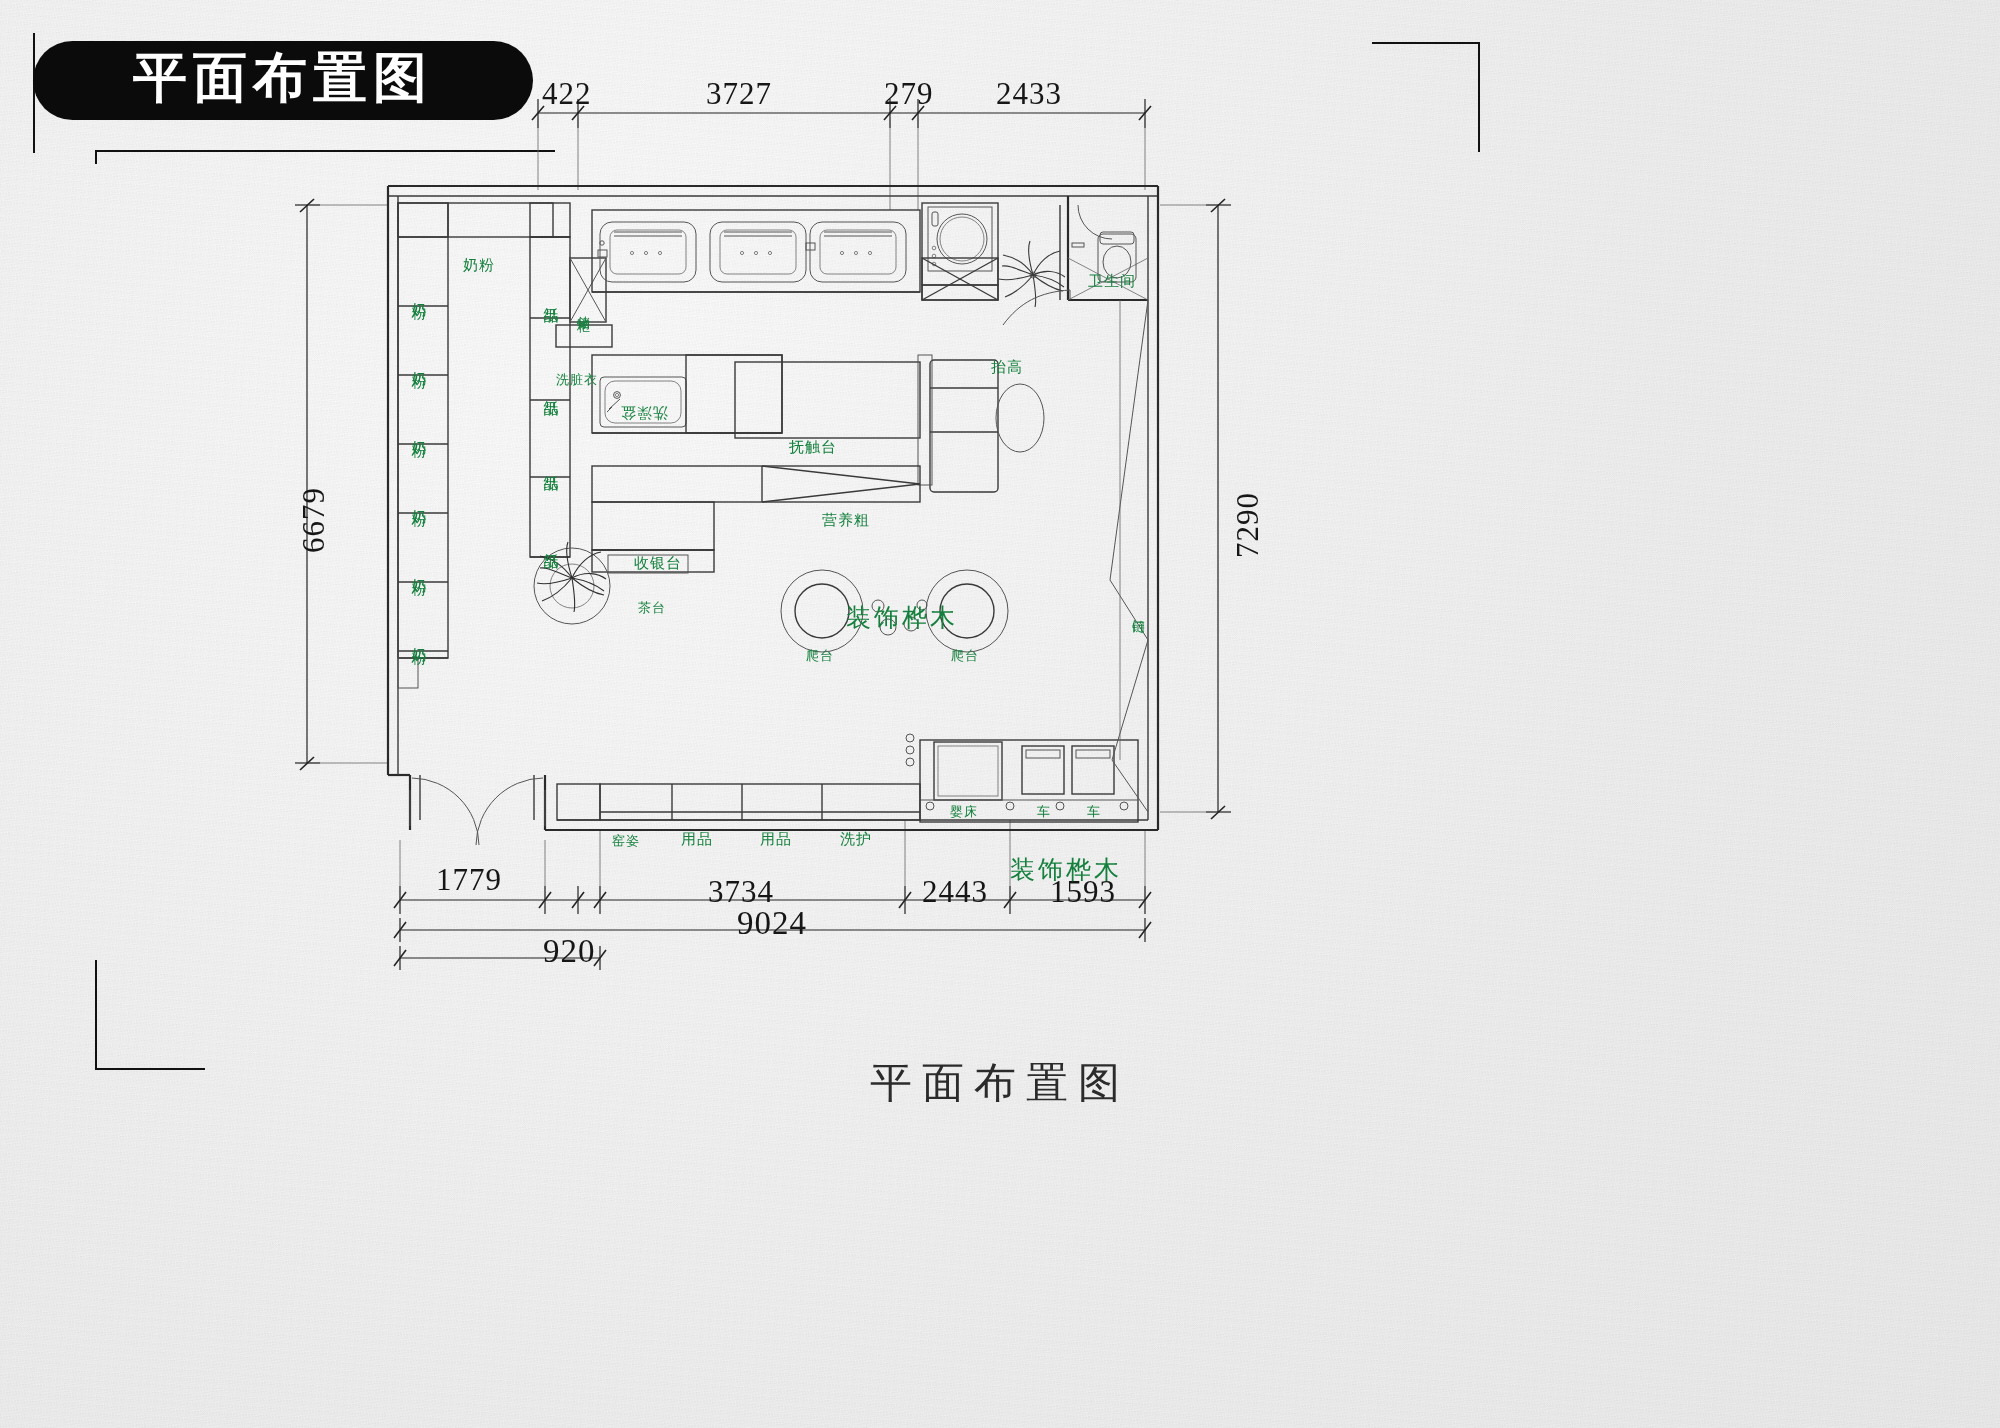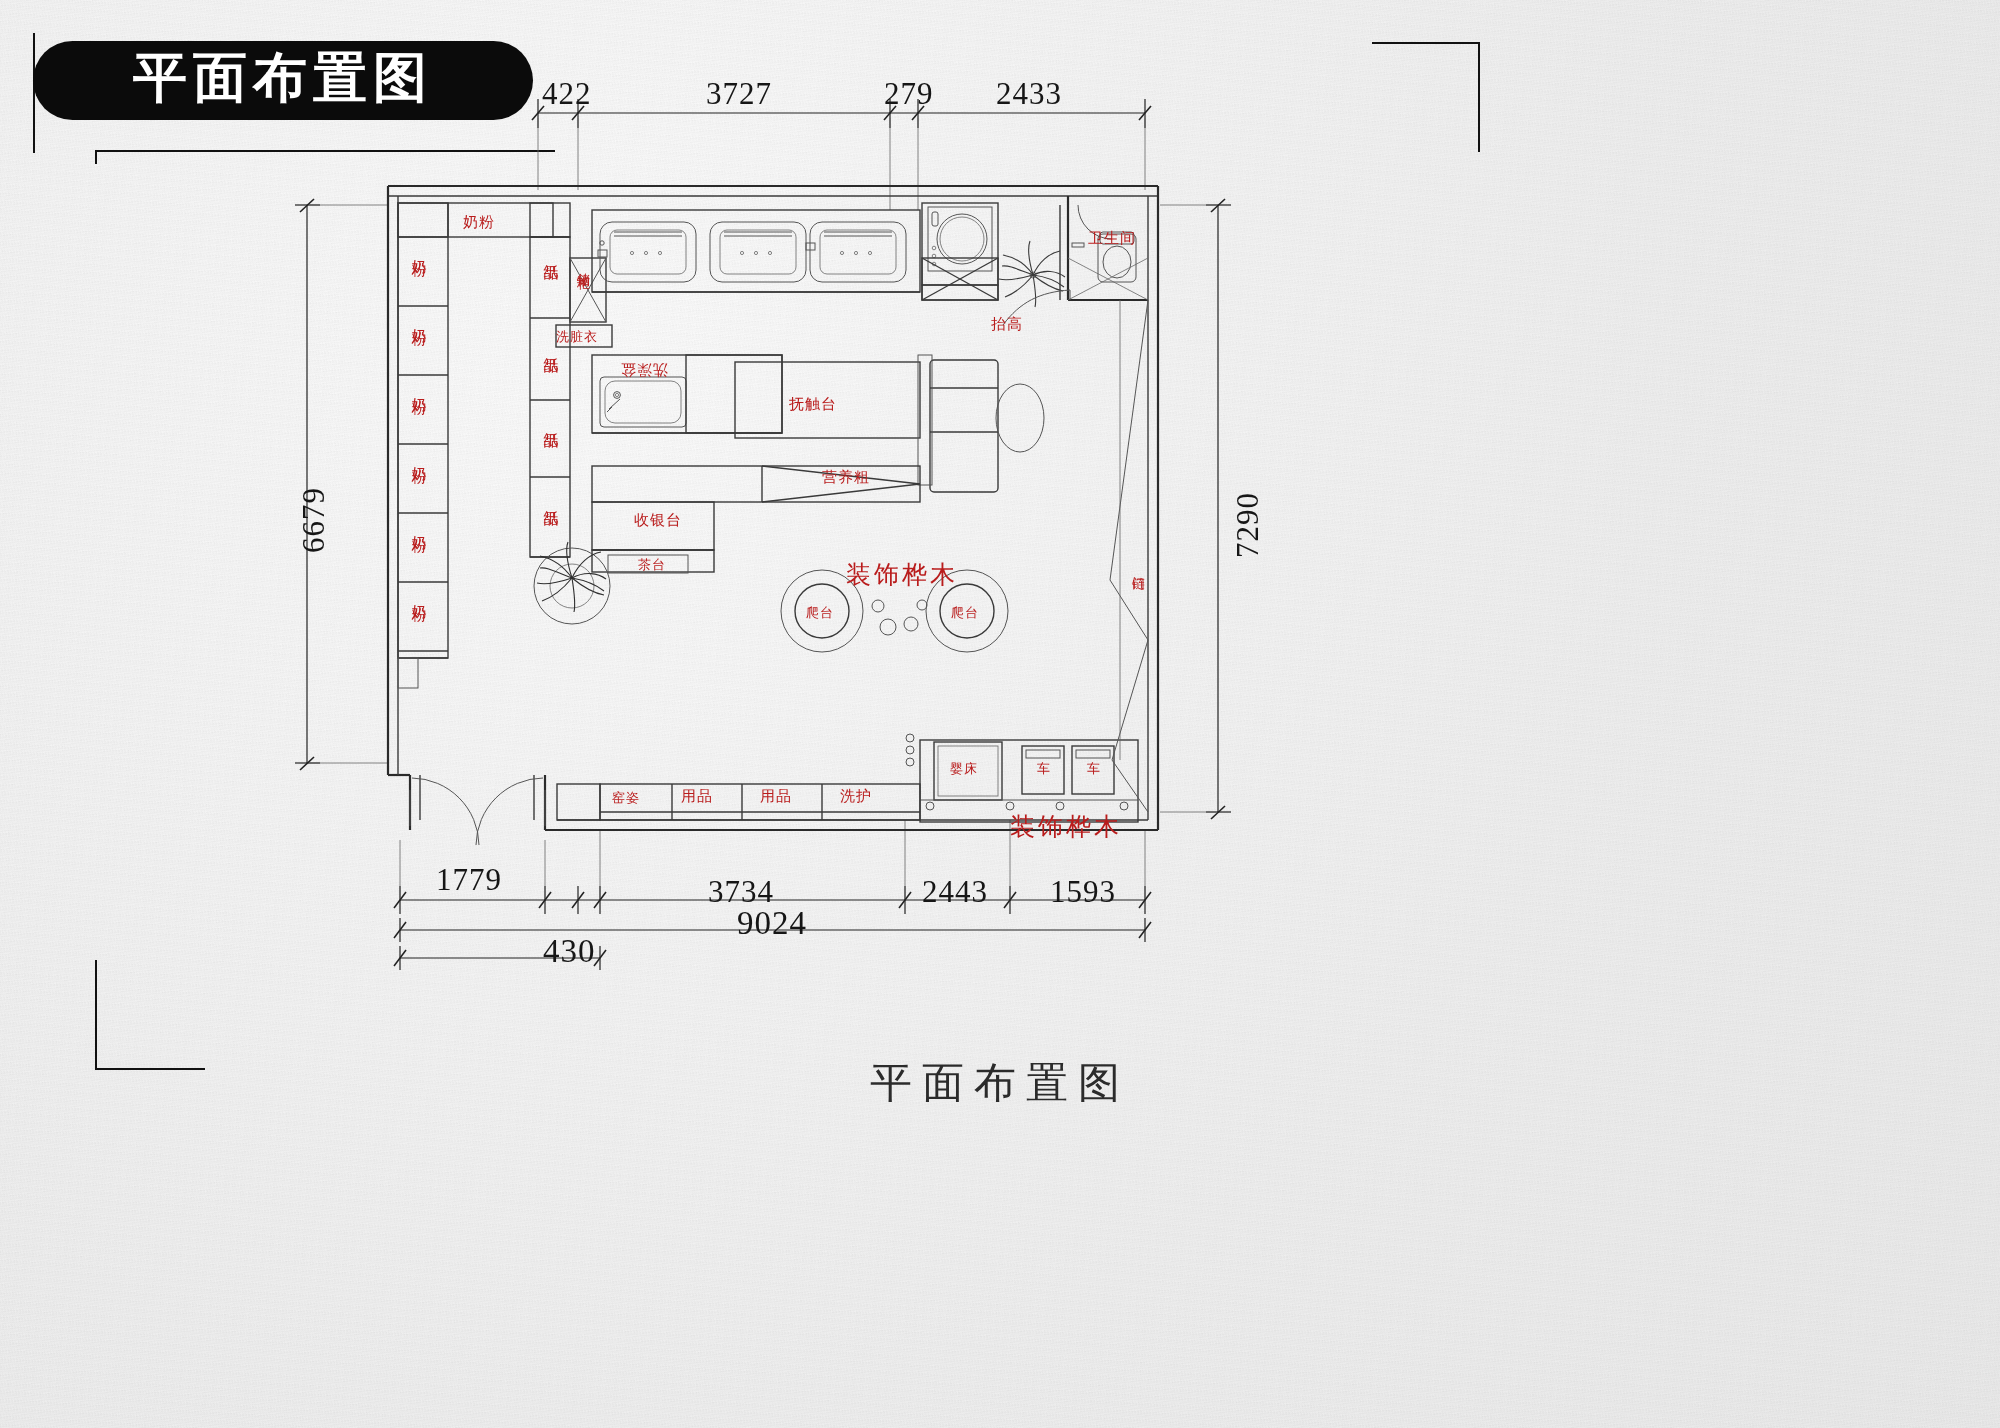--- a/index.html
+++ b/index.html
@@ -45,23 +45,23 @@
   .dim{
     position:absolute;color:#161616;
     font-family:"Liberation Serif", serif;
     font-size:31px;letter-spacing:1px;white-space:nowrap;
   }
   .dim.big{font-size:33px;}
   .dim.vert{transform-origin:left top;}
 
   
   .lbl{
-    position:absolute;color:#b91c1c;white-space:nowrap;
+    position:absolute;color:#15803d;white-space:nowrap;
     font-family:Liberation Sans, sans-serif;
-    font-size:15px;letter-spacing:1px;
+    font-size:15px;letter-spacing:1px;margin-top:43px;
   }
   .lbl.v{ writing-mode:vertical-rl; text-orientation:upright; letter-spacing:2px;}
   .lbl.flip{transform:rotate(180deg);}
   .lbl.big{font-size:25px;letter-spacing:3px;}
   .lbl.sm{font-size:13px;}
   svg{position:absolute;left:0;top:0;overflow:visible;}
 </style>
 </head>
 <body>
 
@@ -458,21 +458,21 @@
   <div class="dim" style="left:706px;top:76px;">3727</div>
   <div class="dim" style="left:884px;top:76px;">279</div>
   <div class="dim" style="left:996px;top:76px;">2433</div>
 
   <div class="dim" style="left:436px;top:862px;">1779</div>
   <div class="dim" style="left:708px;top:874px;">3734</div>
   <div class="dim" style="left:922px;top:874px;">2443</div>
   <div class="dim" style="left:1050px;top:874px;">1593</div>
 
   <div class="dim big" style="left:737px;top:905px;">9024</div>
-  <div class="dim big" style="left:543px;top:933px;">430</div>
+  <div class="dim big" style="left:543px;top:933px;">920</div>
 
   <div class="dim vert" style="left:296px;top:520px;transform:rotate(-90deg) translateX(-50%);">6679</div>
   <div class="dim vert" style="left:1230px;top:525px;transform:rotate(-90deg) translateX(-50%);">7290</div>
 
   <div class="lbl" style="left:463px;top:213px;">奶粉</div>
 
   <div class="lbl v" style="left:409px;top:248px;">奶粉</div>
   <div class="lbl v" style="left:409px;top:317px;">奶粉</div>
   <div class="lbl v" style="left:409px;top:386px;">奶粉</div>
   <div class="lbl v" style="left:409px;top:455px;">奶粉</div>

